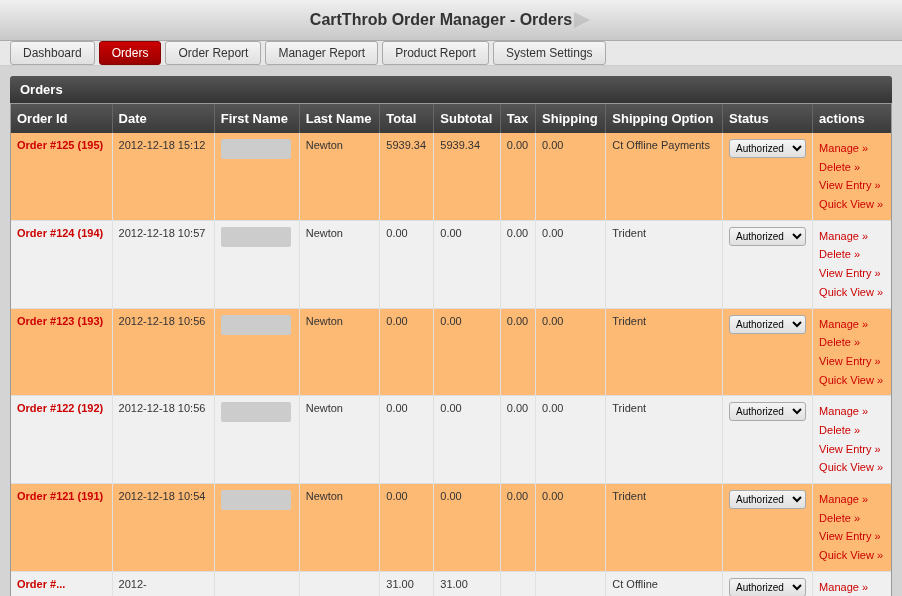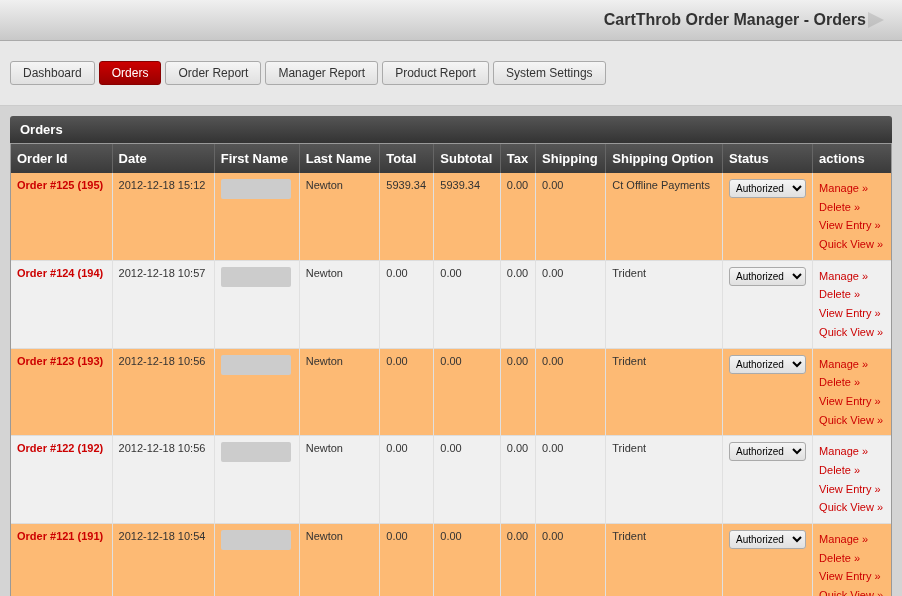--- a/index.html
+++ b/index.html
@@ -11,30 +11,30 @@
     }
     .title-bar {
       background: linear-gradient(to bottom, #f0f0f0, #c8c8c8);
       padding: 10px 16px;
       font-size: 16px;
       font-weight: bold;
       color: #333;
       border-bottom: 1px solid #aaa;
       display: flex;
       align-items: center;
-      justify-content: flex-end;
+      justify-content: center;
     }
     .title-bar-icon {
       width: 20px;
       height: 20px;
       opacity: 0.4;
     }
     .nav-bar {
       background: #e8e8e8;
-      padding: 20px 10px;
+      padding: 0 10px;
       display: flex;
       gap: 4px;
       border-bottom: 1px solid #ccc;
     }
     .nav-btn {
       padding: 4px 12px;
       border: 1px solid #aaa;
       border-radius: 3px;
       background: linear-gradient(to bottom, #f5f5f5, #e0e0e0);
       color: #333;

